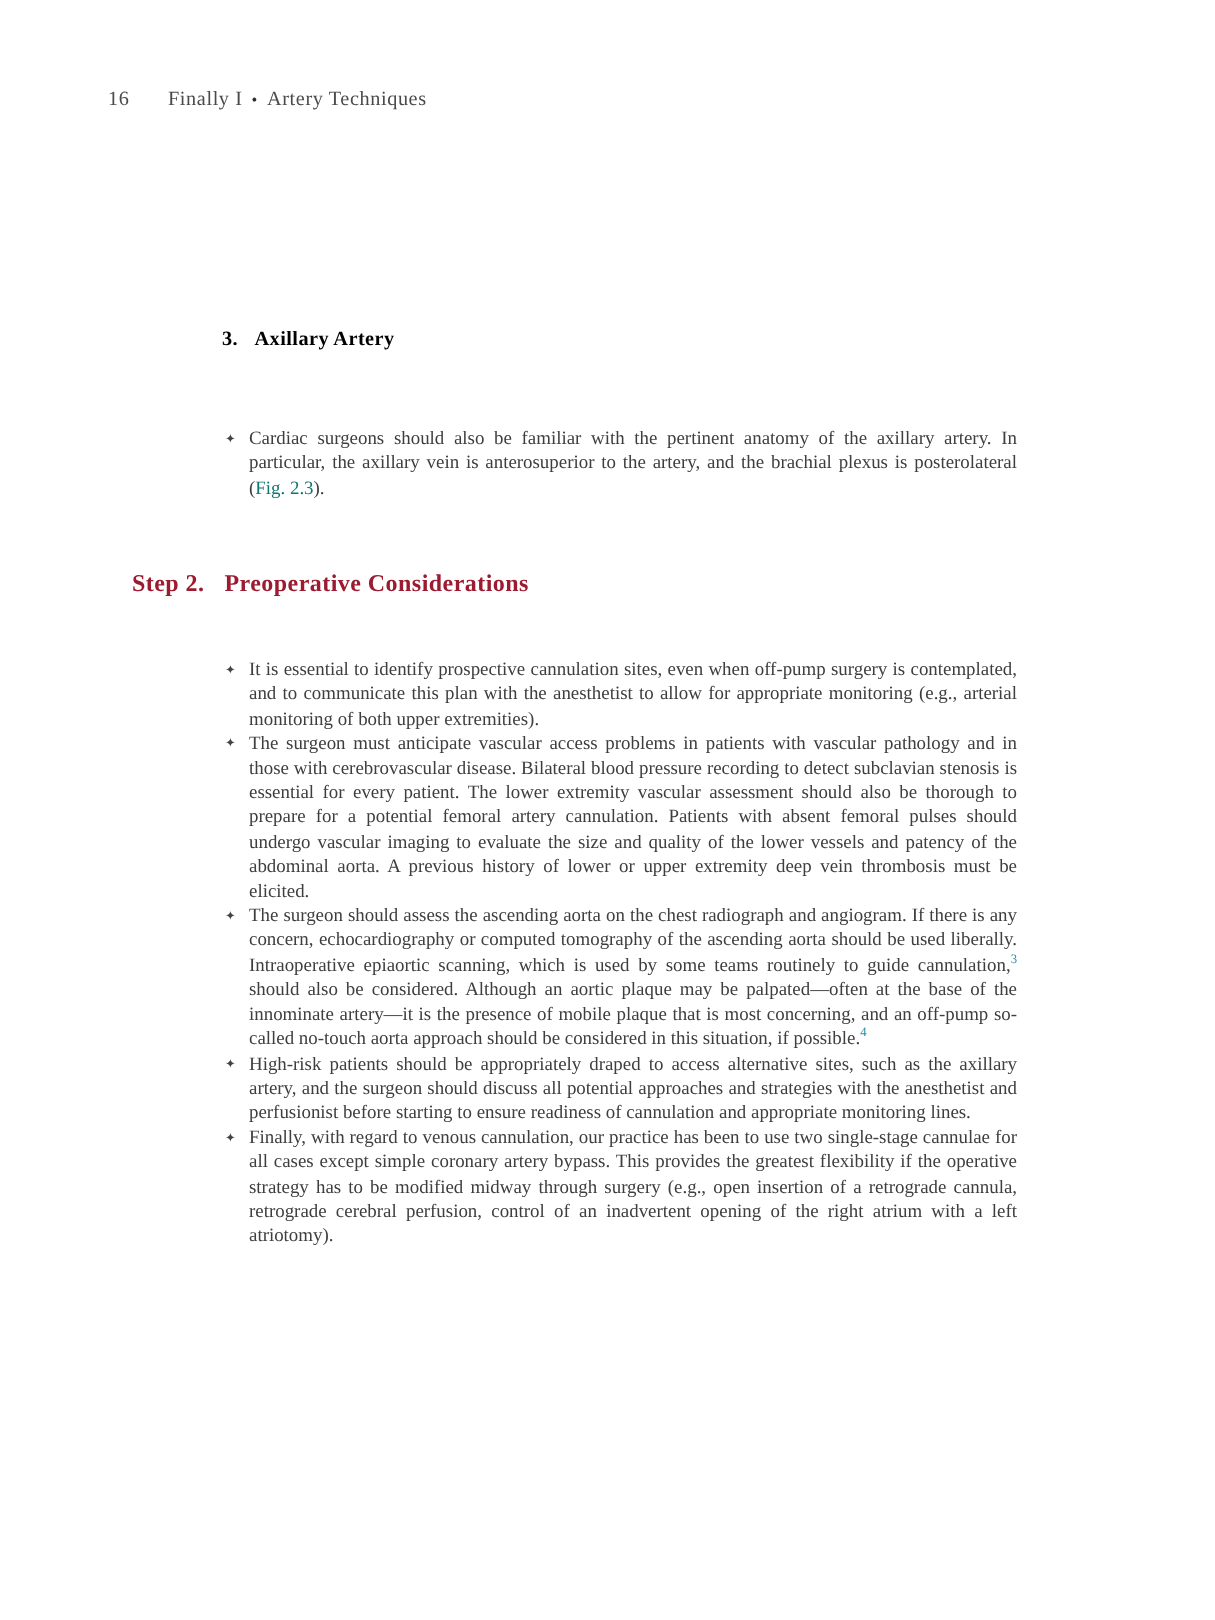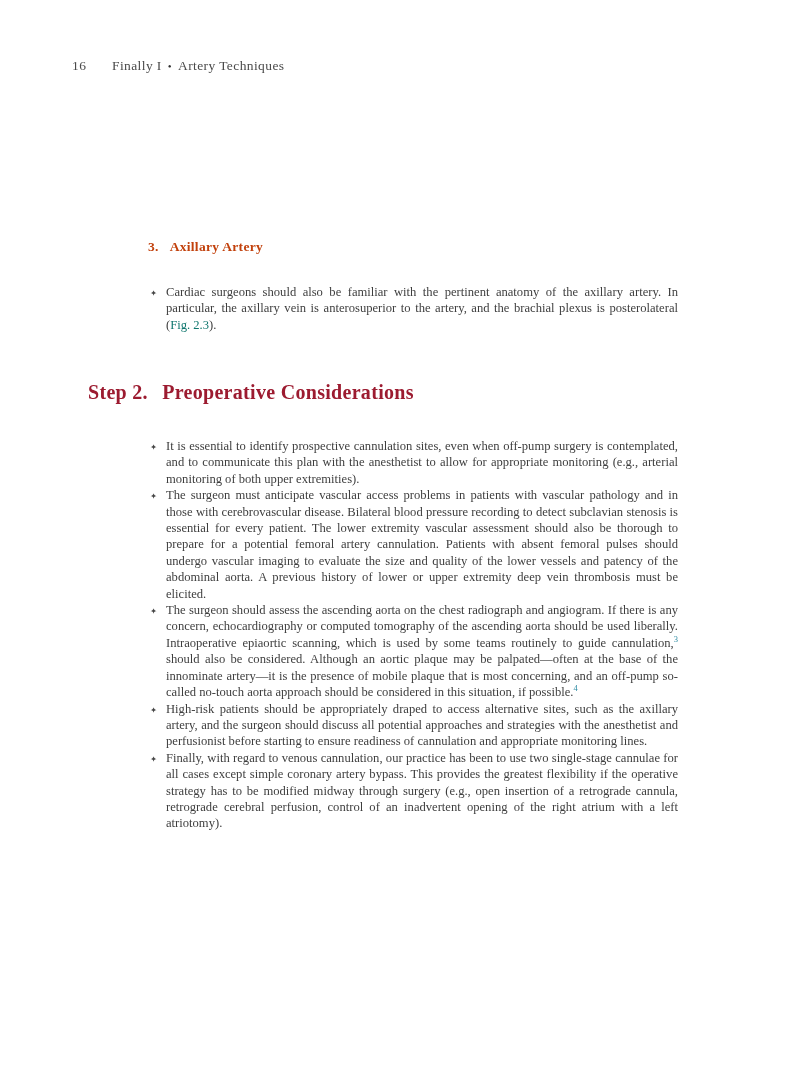--- a/index.html
+++ b/index.html
@@ -17,22 +17,22 @@
   
   .running-head {
     position:absolute; top:58px; left:72px;
     display:flex; align-items:baseline;
     font-size:13.5px; letter-spacing:0.4px; color:#4a4a4a;
   }
   .running-head .pgnum { width:40px; }
   .running-head .sep { margin:0 6px; font-size:11px; color:#2c2c2c; }
 
   .subsection-heading {
-    position:absolute; top:239px; left:148px;
-    font-size:13.5px; font-weight:bold; color:#c2410c; letter-spacing:0.3px;font-family:Liberation Serif, serif;
+    position:absolute; top:218px; left:148px;
+    font-size:13.5px; font-weight:bold; color:#000000; letter-spacing:0.3px;font-family:Liberation Serif, serif;
   }
   .subsection-heading .num { margin-right:8px; }
 
   .bullet-block { position:absolute; left:150px; width:528px; }
   .bullet-block.intro { top:284px; }
   .bullet-block.steps { top:438px; }
 
   ul.diamond-list { list-style:none; }
   ul.diamond-list li {
     position:relative;
@@ -50,21 +50,21 @@
   .fig-link { color:#0f766e; }
   sup.ref {
     color:#2f8ca3;
     font-size:8.5px;
     vertical-align:super;
     line-height:0;
   }
 
   .step-heading {
     position:absolute; top:381px; left:88px;
-    font-size:20px; font-weight:bold; color:#9c1b30; letter-spacing:0.3px;
+    font-size:16px; font-weight:bold; color:#9c1b30; letter-spacing:0.3px;
   }
   .step-heading .label { margin-right:9px; }
 
   
   .scan-shadow {
     position:absolute; left:12px; right:12px; top:928px; height:64px;
     background:linear-gradient(to bottom, rgba(120,120,120,0) 0%, rgba(120,120,120,0.05) 45%, rgba(110,110,110,0.16) 100%);
     border-radius:6px 6px 10px 10px;
   }
 

